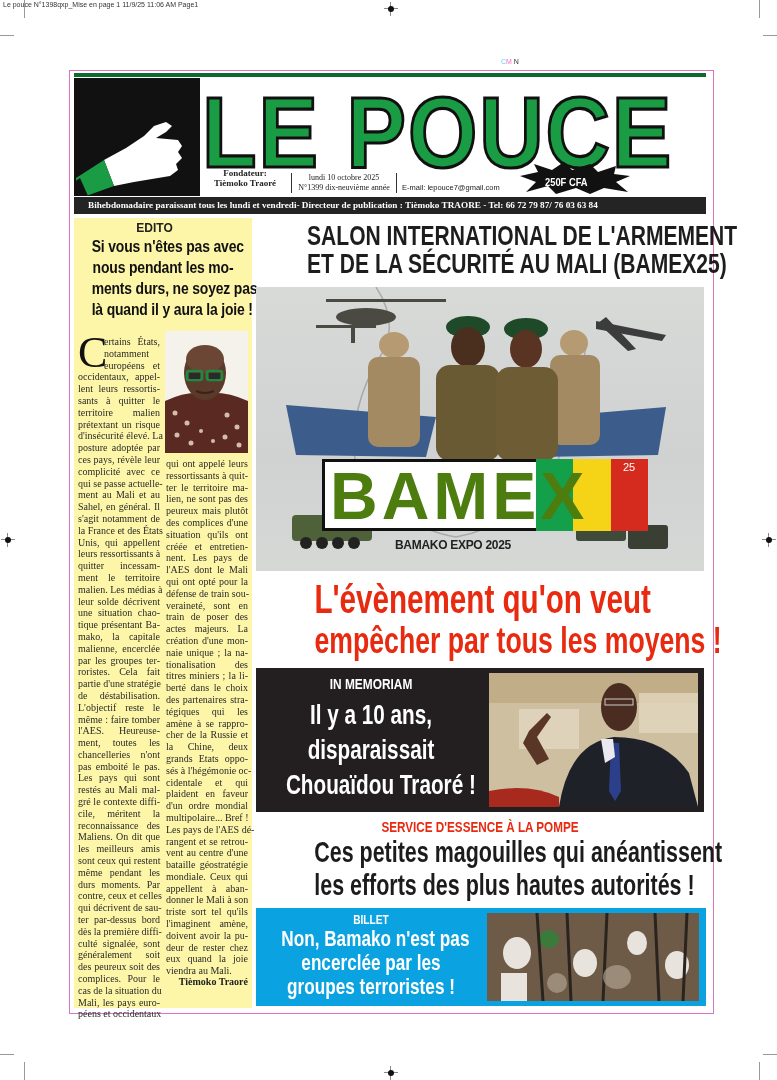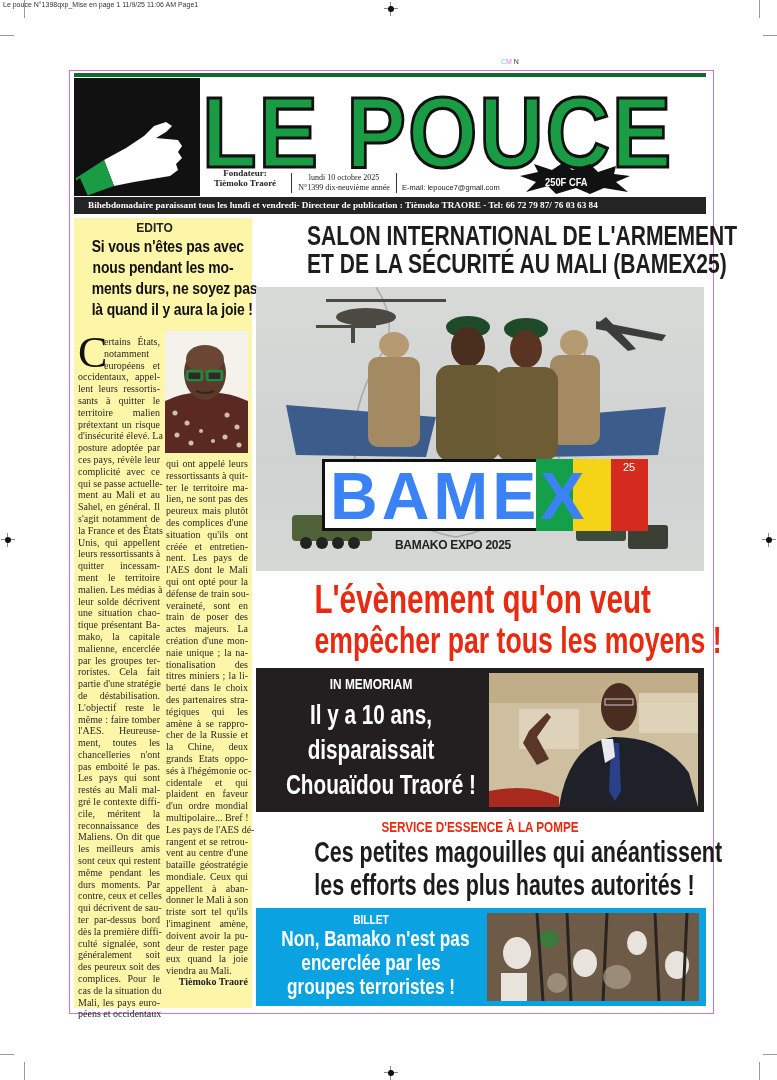--- a/index.html
+++ b/index.html
@@ -43,21 +43,21 @@
   .author-photo { position: absolute; left: 165px; top: 331px; width: 83px; height: 122px; background: #f7f5ee; overflow: hidden; }
   .signature { position: absolute; left: 166px; top: 976px; width: 82px; text-align: right; font-family: "Liberation Serif", serif; font-weight: bold; font-size: 10px; color: #222; }
 
   
   .bamex-head { position: absolute; left: 258px; top: 222px; width: 446px; text-align: center; font-weight: bold; font-size: 27px; line-height: 28px; color: #1d1d1d; transform: scaleX(0.78); transform-origin: center top; white-space: nowrap; }
   .bamex-head span { display: block; }
   .bamex-img { position: absolute; left: 256px; top: 287px; width: 448px; height: 284px; background: linear-gradient(180deg,#d8dad8 0%,#cfd2d1 60%,#d6d8d6 100%); overflow: hidden; }
   .bamex-logo { position: absolute; left: 322px; top: 459px; width: 326px; height: 72px; background: #fff; border: 3px solid #111; }
   .bamex-flag { position: absolute; left: 536px; top: 459px; width: 112px; height: 72px; display: flex; }
   .bamex-flag div { flex: 1; }
-  .bamex-text { position: absolute; left: 330px; top: 461px; font-family: "Liberation Sans", sans-serif; font-weight: 900; font-size: 66px; line-height: 70px; color: #3b82f6; letter-spacing: 4px; }
+  .bamex-text { position: absolute; left: 330px; top: 461px; font-family: "Liberation Sans", sans-serif; font-weight: 900; font-size: 66px; line-height: 70px; color: #4d7c0f; letter-spacing: 4px; }
   .bamex-sup { position: absolute; left: 623px; top: 461px; font-weight: normal; font-size: 11px; color: #fff; }
   .bamex-sub { position: absolute; left: 395px; top: 538px; font-weight: bold; font-size: 12px; color: #222; letter-spacing: -0.3px; }
   .red-head { position: absolute; left: 256px; top: 577px; width: 450px; text-align: center; font-weight: bold; color: #e82a10; transform: scaleX(0.74); transform-origin: center top; white-space: nowrap; }
   .red-head .l1 { display: block; font-size: 40px; line-height: 44px; }
   .red-head .l2 { display: block; font-size: 36px; line-height: 40px; }
 
   .memoriam { position: absolute; left: 256px; top: 668px; width: 448px; height: 144px; background: #231f20; }
   .memo-kicker { position: absolute; left: 256px; top: 676px; width: 230px; text-align: center; color: #fff; font-weight: bold; font-size: 14px; transform: scaleX(0.85); transform-origin: center top; }
   .memo-head { position: absolute; left: 256px; top: 697px; width: 230px; text-align: center; color: #fff; font-weight: bold; font-size: 28px; line-height: 35px; transform: scaleX(0.74); transform-origin: center top; white-space: nowrap; }
   .memo-head span { display: block; }
@@ -255,21 +255,21 @@
     <span>Les pays de l'AES dé-</span>
     <span>rangent et se retrou-</span>
     <span>vent au centre d'une</span>
     <span>bataille géostratégie</span>
     <span>mondiale. Ceux qui</span>
     <span>appellent à aban-</span>
     <span>donner le Mali à son</span>
     <span>triste sort tel qu'ils</span>
     <span>l'imaginent amène,</span>
     <span>doivent avoir la pu-</span>
-    <span>deur de rester page</span>
+    <span>deur de rester chez</span>
     <span>eux quand la joie</span>
     <span class="last">viendra au Mali.</span>
   </div>
 <div class="signature">Tièmoko Traoré</div>
 
 <div class="bamex-head">
   <span>SALON INTERNATIONAL DE L'ARMEMENT</span>
   <span>ET DE LA SÉCURITÉ AU MALI  (BAMEX25)</span>
 </div>
 <div class="bamex-img">

